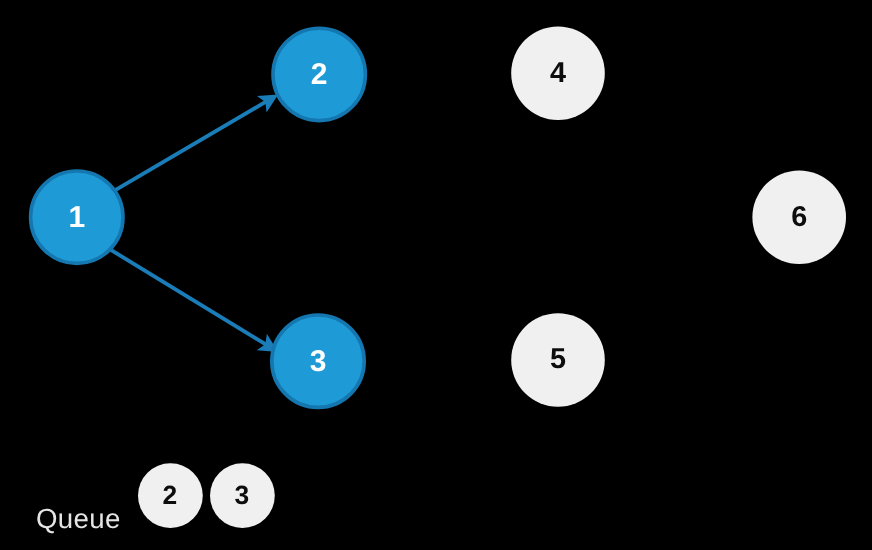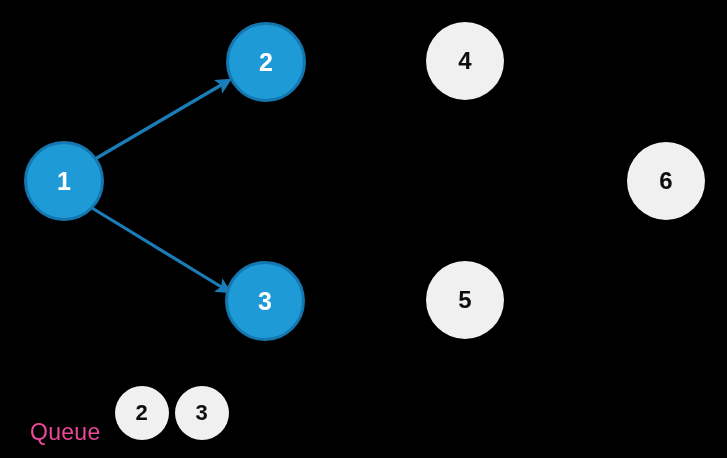--- a/index.html
+++ b/index.html
@@ -48,21 +48,21 @@
   }
   .node-label {
     display: block;
   }
   #queue-area {
     position: absolute;
     display: flex;
     align-items: center;
   }
   #queue-label {
-    color: #ec4899;
+    color: #e5e5e5;
     font-size: 23px;
     letter-spacing: 0.3px;
     margin-right: 14px;
     white-space: nowrap;
     margin-top: 40px;
   }
   .queue-item {
     width: 54px;
     height: 54px;
     border-radius: 50%;

